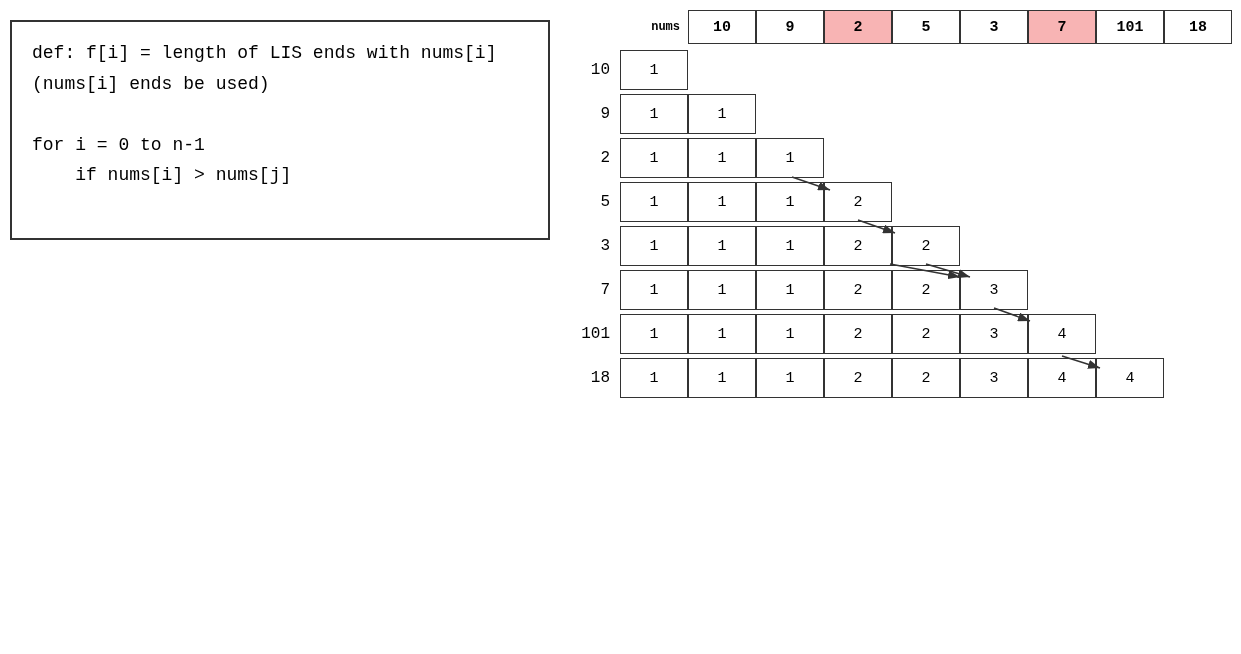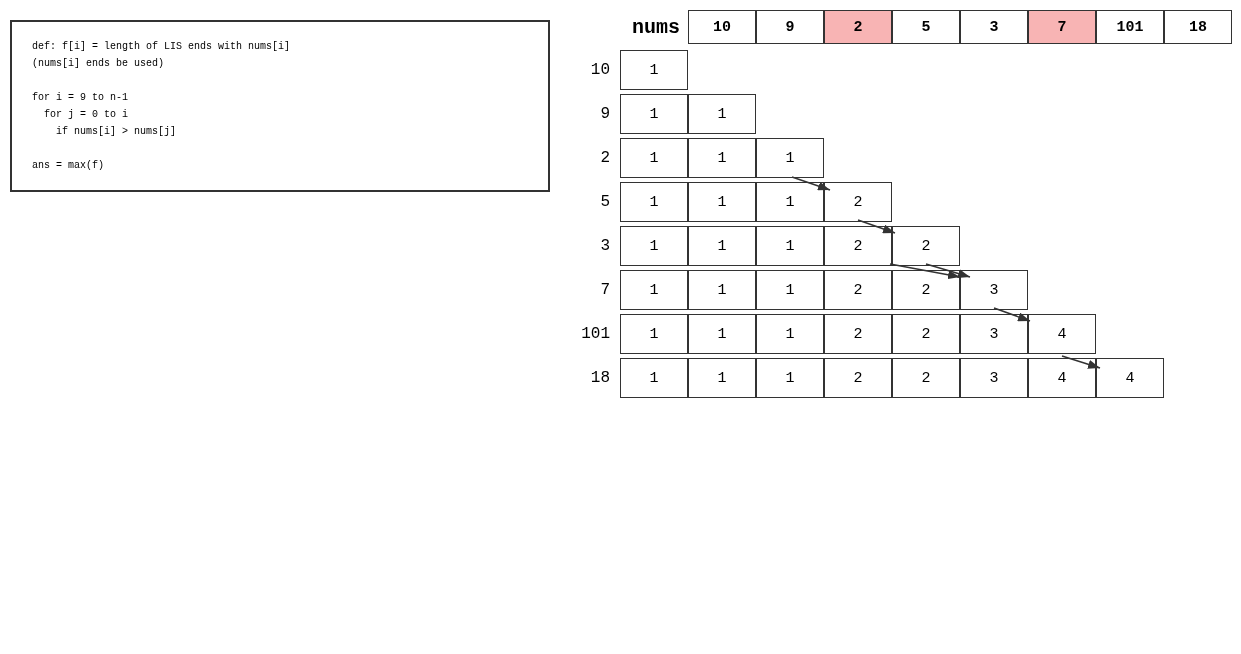--- a/index.html
+++ b/index.html
@@ -12,42 +12,42 @@
       position: relative;
     }
 
     #code-box {
       position: absolute;
       top: 20px;
       left: 10px;
       width: 540px;
       border: 2px solid #333;
       padding: 16px 20px;
-      font-size: 10px;
+      font-size: 18px;
       line-height: 1.7;
       background: #fff;
     }
 
     #visualization {
       position: absolute;
       top: 10px;
       left: 560px;
       right: 5px;
       bottom: 10px;
     }
 
     .nums-header {
       display: flex;
       align-items: center;
       margin-left: 60px;
       margin-bottom: 6px;
     }
 
     .nums-label {
-      font-size: 20px;
+      font-size: 12px;
       font-weight: bold;
       margin-right: 8px;
       width: 60px;
       text-align: right;
     }
 
     .header-cell {
       width: 68px;
       height: 34px;
       border: 1px solid #333;
@@ -97,25 +97,23 @@
       pointer-events: none;
     }
   </style>
 </head>
 <body>
 
 <div id="code-box">
   <div>def: f[i] = length of LIS ends with nums[i]</div>
   <div>(nums[i] ends be used)</div>
   <div>&nbsp;</div>
-  <div>for i = 9 to n-1</div>
-  <div>&nbsp;&nbsp;for j = 0 to i</div>
+  <div>for i = 0 to n-1</div>
   <div>&nbsp;&nbsp;&nbsp;&nbsp;if nums[i] &gt; nums[j]</div>
   <div>&nbsp;</div>
-  <div>ans = max(f)</div>
 </div>
 
 <div id="visualization">
 
   <div class="nums-header">
     <div class="nums-label">nums</div>
     <div class="header-cell">10</div>
     <div class="header-cell">9</div>
     <div class="header-cell highlighted">2</div>
     <div class="header-cell">5</div>

